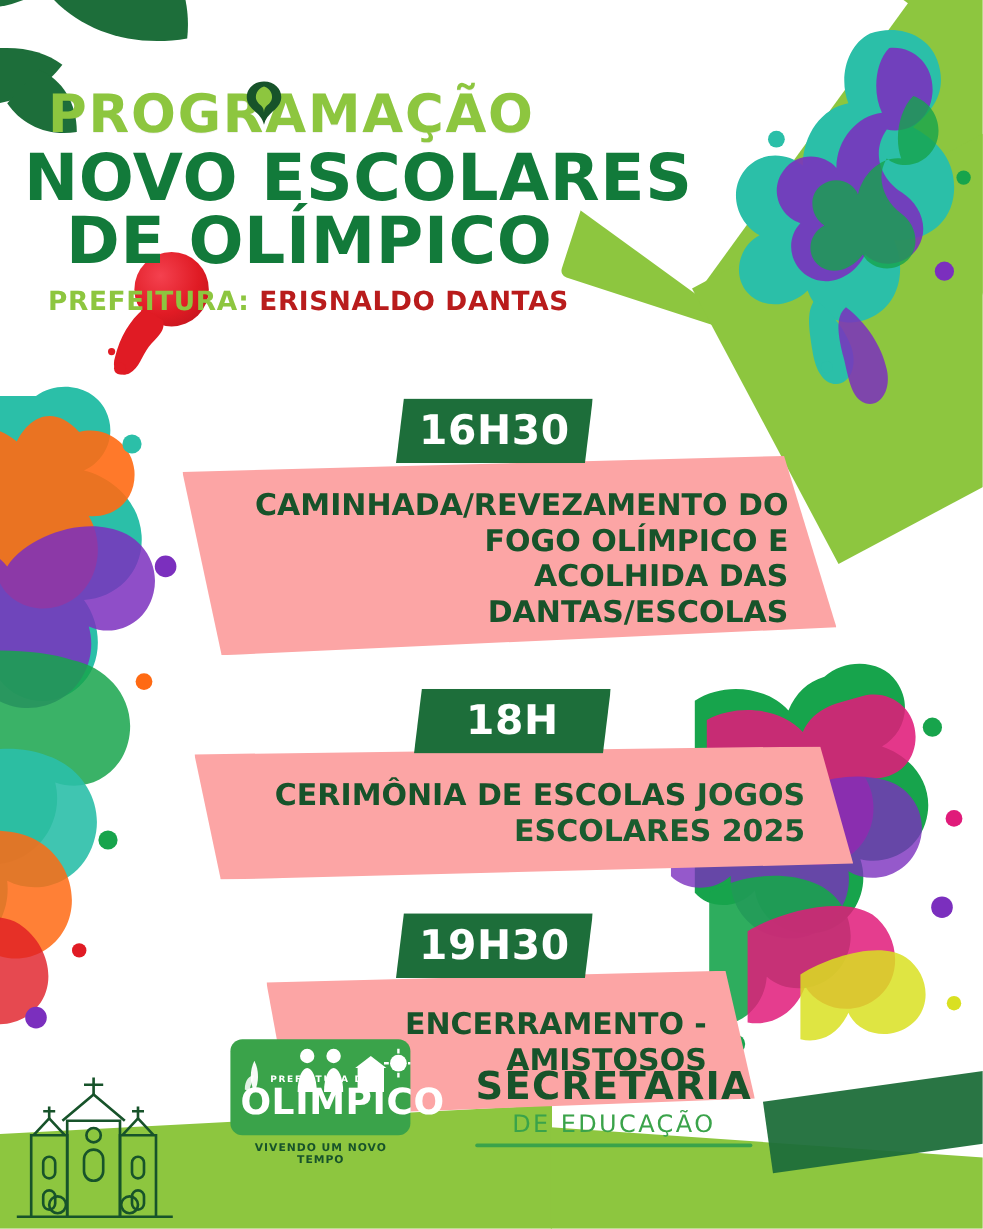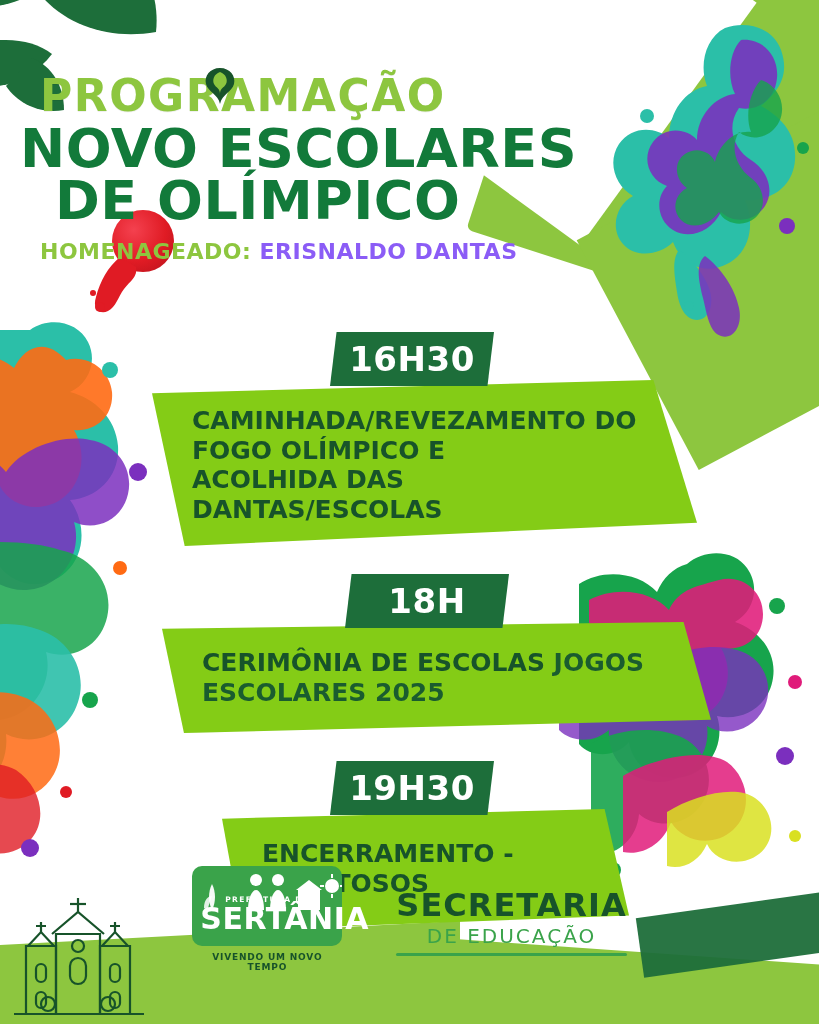--- a/index.html
+++ b/index.html
@@ -135,21 +135,21 @@
   .homenageado {
     margin-top: 12px;
     margin-left: 40px;
     font-size: 22px;
     font-weight: 700;
     letter-spacing: 0.5px;
     color: #8dc63f;
     font-family: "DejaVu Sans", sans-serif;
   }
   .homenageado .name {
-    color: #8b5cf6;
+    color: #b91c1c;
     font-weight: 600;
   }
 
   .leaf-mark {
     position: absolute;
     left: 196px;
     top: -8px;
     width: 48px;
     height: 48px;
   }
@@ -179,25 +179,25 @@
     font-size: 34px;
     font-weight: 800;
     font-family: "DejaVu Sans", sans-serif;
     letter-spacing: 0.5px;
     clip-path: polygon(4% 0, 100% 0, 96% 100%, 0 100%);
     z-index: 3;
   }
   .panel {
     position: relative;
     margin-top: -6px;
-    background: #84cc16;
+    background: #fca5a5;
     color: #17532a;
     font-family: "DejaVu Sans", sans-serif;
     font-weight: 700;
-    text-align: left;
+    text-align: right;
     padding: 18px 40px 22px;
     box-shadow: 6px 8px 0 rgba(0,0,0,0.07);
   }
   .panel .line { line-height: 1.18; }
 
   .panel-1 {
     margin-left: 152px;
     margin-right: 122px;
     font-size: 25px;
     clip-path: polygon(0 8%, 92% 0, 100% 86%, 6% 100%);
@@ -421,21 +421,21 @@
     <div style="position:relative; display:inline-block;">
       <svg class="leaf-mark" viewBox="0 0 48 48">
         <path d="M24 6 C 14 6 8 14 10 22 C 12 30 22 32 24 42 C 26 32 36 30 38 22 C 40 14 34 6 24 6 Z" fill="#17532a"></path>
         <path d="M24 10 C 18 12 16 18 18 22 C 20 26 24 26 24 32 C 24 26 28 26 30 22 C 32 18 30 12 24 10 Z" fill="#8dc63f"></path>
       </svg>
       <div class="title-line1">PROGRAMAÇÃO</div>
     </div>
     <div class="title-line2">NOVO ESCOLARES</div>
     <div class="title-line3">DE OLÍMPICO</div>
     <div class="homenageado">
-      <span>HOMENAGEADO:</span>
+      <span>PREFEITURA:</span>
       <span class="name">ERISNALDO DANTAS</span>
     </div>
   </div>
 
   <div class="schedule">
 
     <div class="block block-1">
       <div class="time-tab">16H30</div>
       <div class="panel panel-1">
         <div class="line">CAMINHADA/REVEZAMENTO DO FOGO OLÍMPICO E</div>
@@ -501,21 +501,21 @@
             <path d="M78 42 C 78 30 82 22 86 22 C 90 22 94 30 94 42 Z" fill="#ffffff"></path>
             <rect x="106" y="22" width="22" height="20" fill="#ffffff"></rect>
             <path d="M104 22 L117 12 L130 22 Z" fill="#ffffff"></path>
             <circle cx="140" cy="18" r="7" fill="#ffffff"></circle>
             <g stroke="#ffffff" stroke-width="2">
               <path d="M140 6 L140 10 M140 26 L140 30 M128 18 L132 18 M148 18 L152 18"></path>
             </g>
           </g>
         </svg>
         <div class="pref">PREFEITURA DE</div>
-        <div class="city">SERTÂNIA</div>
+        <div class="city">OLÍMPICO</div>
       </div>
       <div class="slogan">
         <span>VIVENDO UM </span><span class="hl">NOVO TEMPO</span>
       </div>
     </div>
 
     <div class="logo-secretaria">
       <div class="l1">SECRETARIA</div>
       <div class="l2">DE EDUCAÇÃO</div>
       <div class="rule"></div>

